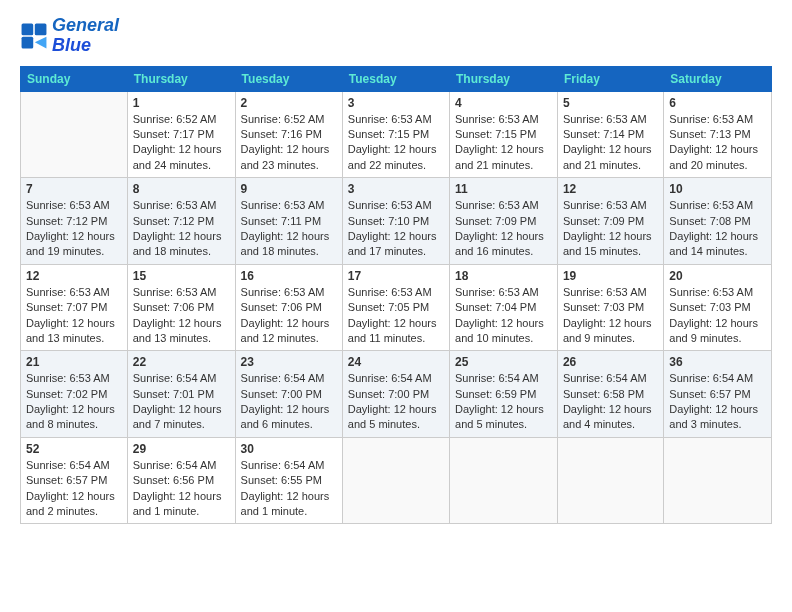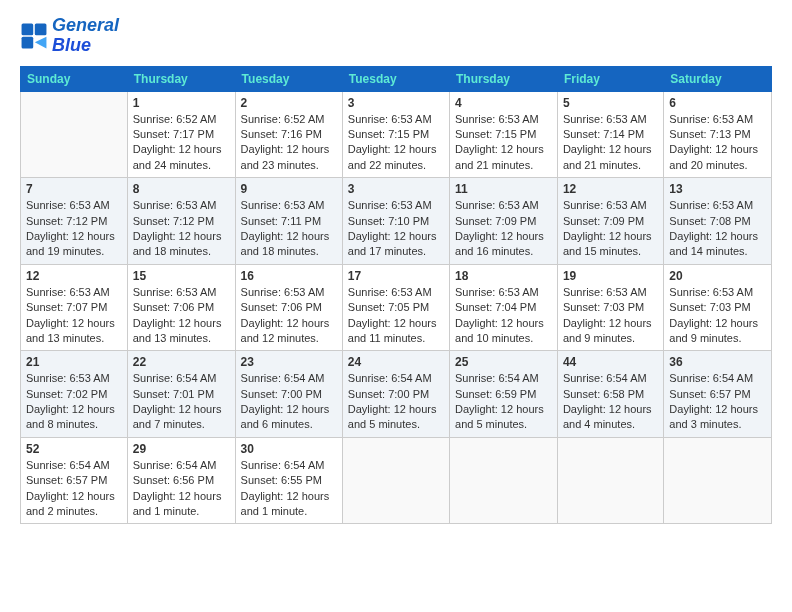--- a/index.html
+++ b/index.html
@@ -224,21 +224,21 @@
       </td>
           <td>
         <span class="day-number">12</span>
         <div class="day-info">
           Sunrise: 6:53 AM<br>
           Sunset: 7:09 PM<br>
           Daylight: 12 hours and 15 minutes.
         </div>
       </td>
           <td>
-        <span class="day-number">13</span>
+        <span class="day-number">10</span>
         <div class="day-info">
           Sunrise: 6:53 AM<br>
           Sunset: 7:08 PM<br>
           Daylight: 12 hours and 14 minutes.
         </div>
       </td>
         </tr>
         <tr>
           <td>
         <span class="day-number">12</span>
@@ -332,21 +332,21 @@
       </td>
           <td>
         <span class="day-number">25</span>
         <div class="day-info">
           Sunrise: 6:54 AM<br>
           Sunset: 6:59 PM<br>
           Daylight: 12 hours and 5 minutes.
         </div>
       </td>
           <td>
-        <span class="day-number">44</span>
+        <span class="day-number">26</span>
         <div class="day-info">
           Sunrise: 6:54 AM<br>
           Sunset: 6:58 PM<br>
           Daylight: 12 hours and 4 minutes.
         </div>
       </td>
           <td>
         <span class="day-number">36</span>
         <div class="day-info">
           Sunrise: 6:54 AM<br>

